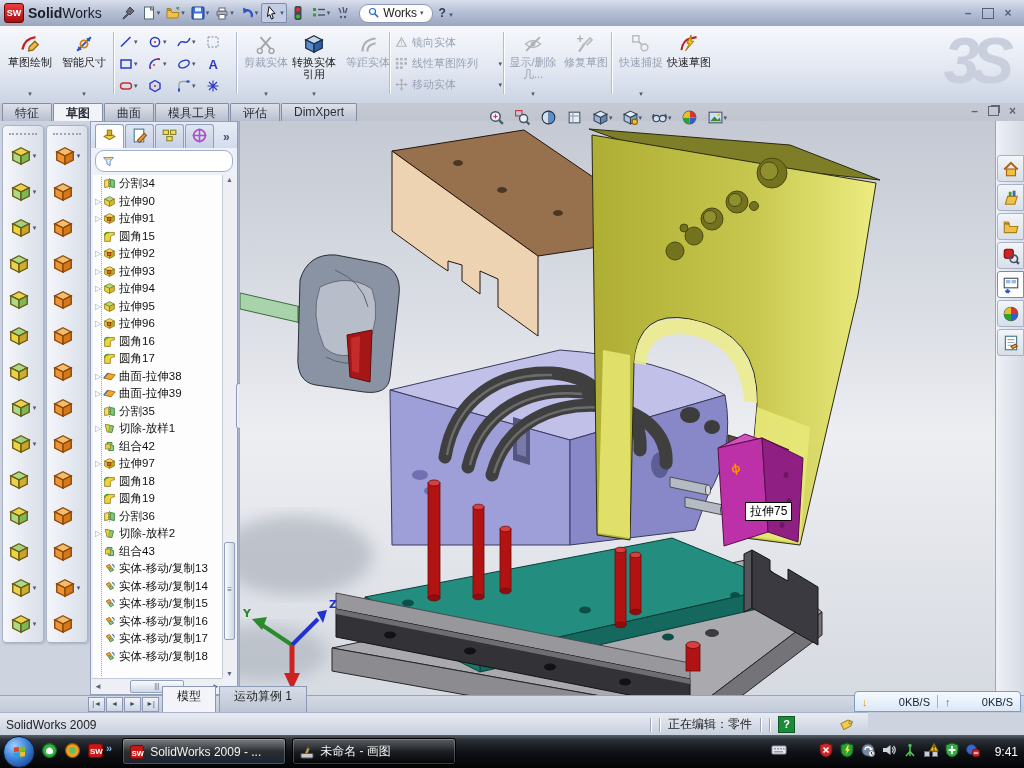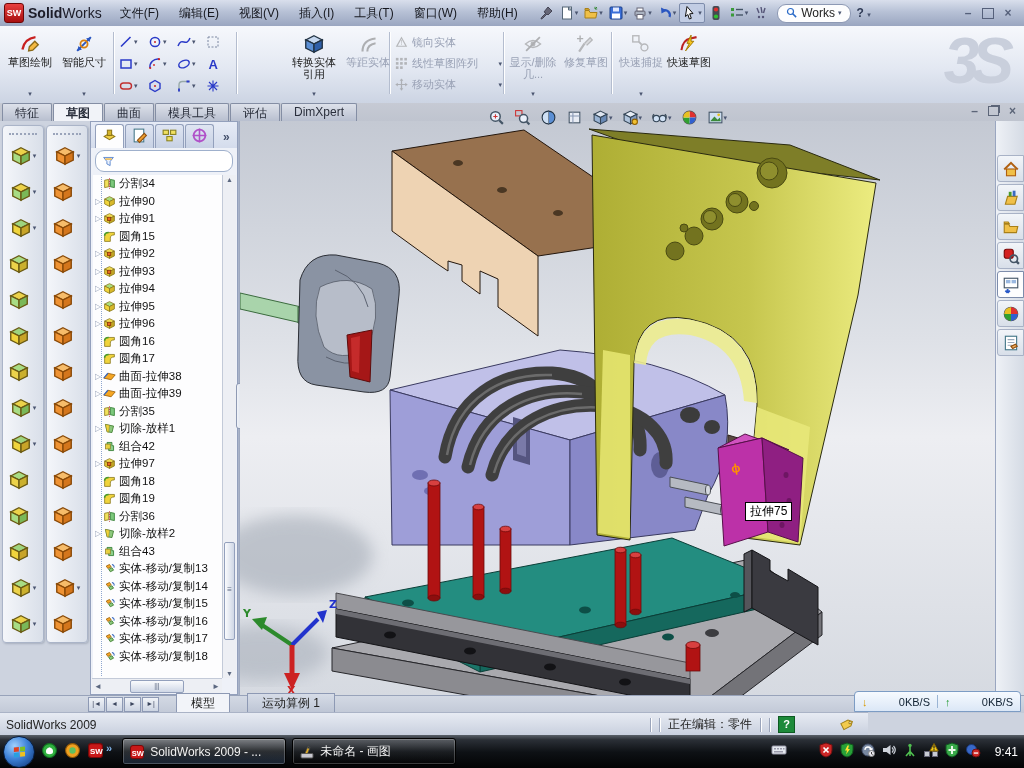--- a/index.html
+++ b/index.html
@@ -120,21 +120,21 @@
   .nettool .cell{flex:1;display:flex;align-items:center;justify-content:space-between;padding:0 7px;}
   .nettool .divider{width:1px;height:13px;background:#9ab4d4;}
   .arr-d{color:#d89a00;font-weight:bold;}
   .arr-u{color:#1f9a2f;font-weight:bold;}
   
   .doctabs{position:absolute;left:0;top:695px;width:1024px;height:17px;
     background:linear-gradient(#d3d9e4,#c2c9d7);border-top:1px solid #98a3ba;display:flex;align-items:flex-end;}
   .navbtns{display:flex;gap:1px;margin-left:88px;margin-bottom:1px;}
   .navbtns span{width:15px;height:13px;border:1px solid #8d99b4;background:linear-gradient(#f0f3f8,#ccd4e2);
     font-size:7px;text-align:center;line-height:12px;color:#3c465e;}
-  .dtab{border:1px solid #8d99b4;border-bottom:none;padding:1px 14px 1px;margin-left:17px;
+  .dtab{border:1px solid #8d99b4;border-bottom:none;padding:1px 14px 8px;margin-left:3px;
     background:linear-gradient(#d6dce7,#bcc4d4);color:#222;}
   .dtab.active{background:#f2f4f9;}
   
   .statusbar{position:absolute;left:0;top:712px;width:868px;height:23px;
     background:linear-gradient(#e7ebf3 0%,#d4dae6 60%,#c6cedd 100%);border-top:1px solid #aab3c6;
     display:flex;align-items:center;color:#222;}
   .sbleft{padding-left:6px;}
   .sbright{margin-left:auto;display:flex;align-items:center;gap:8px;padding-right:14px;}
   .sbsep{width:1px;height:14px;background:#9aa4ba;box-shadow:1px 0 0 #fff;}
   .helpbox{width:15px;height:15px;background:#1d8a3a;color:#fff;font-weight:bold;font-size:11px;
@@ -159,29 +159,20 @@
 </head>
 <body>
 
 <div id="app">
 
   <div class="titlebar">
     <div class="logo">
       <span class="swcube">SW</span>
       <span class="appname"><b>Solid</b><span>Works</span></span>
     </div>
-    <div class="menubar" id="menubar">
-        <span>文件(F)</span>
-        <span>编辑(E)</span>
-        <span>视图(V)</span>
-        <span>插入(I)</span>
-        <span>工具(T)</span>
-        <span>窗口(W)</span>
-        <span>帮助(H)</span>
-      </div>
     <div class="tb-icons" id="tbicons">
         <span class="tbi">
           <span class="ic">
             <svg viewBox="0 0 16 16" width="16" height="16">
               <path d="M10,2 L14,6 L10,10 L9,9 L4.5,13.5 L3,14 L3.5,12.5 L8,8 L6,7 Z" fill="#667" stroke="#445"></path>
             </svg>
           </span>
         </span>
         <span class="tbi">
           <span class="ic">
@@ -448,20 +439,33 @@
       <div class="bico">
           <span class="ic">
             <svg viewBox="0 0 16 16" width="22" height="22">
               <path d="M3,13 L13,3" stroke="#2a56c0" stroke-width="1.4"></path>
               <path d="M3,13 l3.5,-1 l-2.5,-2.5 Z M13,3 l-3.5,1 l2.5,2.5 Z" fill="#2a56c0"></path>
               <circle cx="8" cy="8" r="2.6" fill="none" stroke="#d88010" stroke-width="1.3"></circle>
             </svg>
           </span>
         </div>
       <div class="blabel">智能尺寸</div>
+      <span class="dd">▾</span>
+    </div>
+      <div class="bigbtn dis" style="left:240px;width:52px;">
+      <div class="bico">
+          <span class="ic">
+            <svg viewBox="0 0 16 16" width="22" height="22">
+              <path d="M4,3 L11.5,11.5 M11.5,3 L4,11.5" stroke="#667" stroke-width="1.4"></path>
+              <circle cx="3.5" cy="13" r="1.8" fill="none" stroke="#667"></circle>
+              <circle cx="12" cy="13" r="1.8" fill="none" stroke="#667"></circle>
+            </svg>
+          </span>
+        </div>
+      <div class="blabel">剪裁实体</div>
       <span class="dd">▾</span>
     </div>
       <div class="bigbtn" style="left:288px;width:52px;">
       <div class="bico">
           <span class="ic">
             <svg viewBox="0 0 16 16" width="22" height="22">
               <polygon points="8,2 14,5 8,8 2,5" fill="#c6d8f0" stroke="#234"></polygon>
               <polygon points="2,5 8,8 8,14 2,11" fill="#5b8fd4" stroke="#234"></polygon>
               <polygon points="14,5 8,8 8,14 14,11" fill="#2f5fa8" stroke="#234"></polygon>
             </svg>

